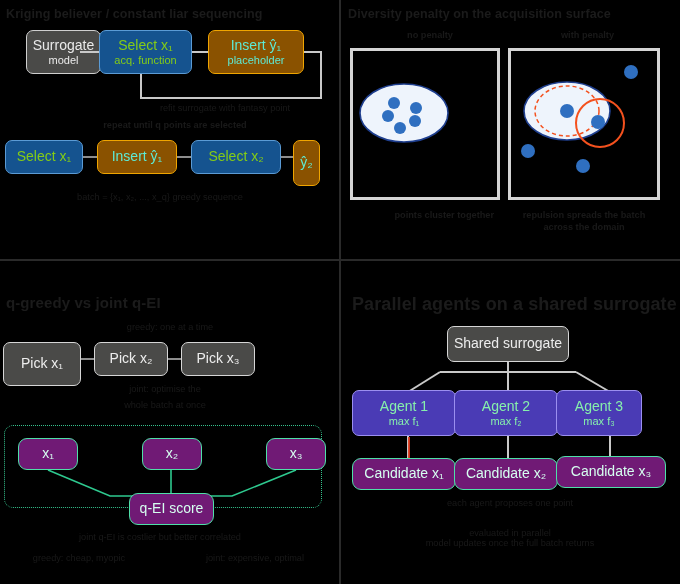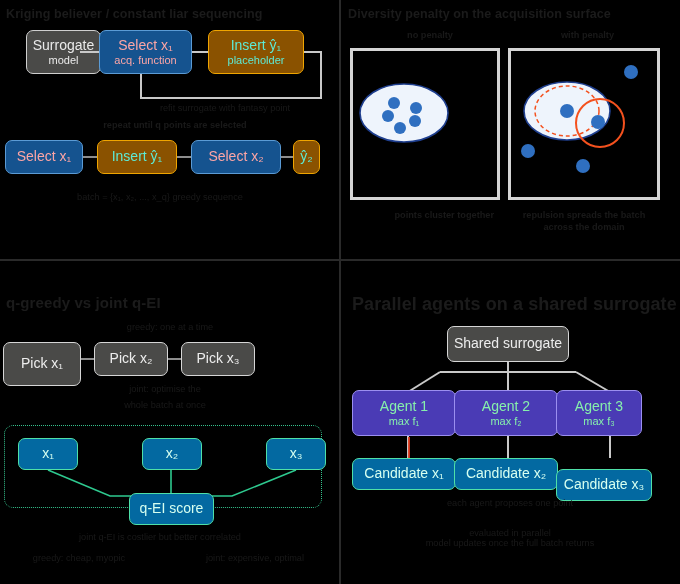--- a/index.html
+++ b/index.html
@@ -41,23 +41,23 @@
     display:flex;flex-direction:column;
     align-items:center;justify-content:center;
     border-radius:7px;
     border:1.6px solid;
     text-align:center;
     line-height:1.12;
   }
   .box .l1{font-size:14px;font-weight:400;}
   .box .l2{font-size:11px;margin-top:1px;}
   .gray{background:#4a4a48;border-color:#cfcfcf;color:#eaeaea;}
-  .blue{background:#15538f;border-color:#5b9bd5;color:#fca5a5;}
+  .blue{background:#15538f;border-color:#5b9bd5;color:#84cc16;}
   .orange{background:#8a5200;border-color:#f0a500;color:#5eead4;}
-  .green{background:#0369a1;border-color:#4fe0a8;color:#d6fff0;}
+  .green{background:#701a75;border-color:#4fe0a8;color:#d6fff0;border-radius:9px;}
   .purple{background:#4a3bb5;border-color:#9b8ff0;color:#86efac;}
   .darkgray{background:#4a4a48;border-color:#d6d6d6;color:#ededed;}
 
   .conn{position:absolute;background:#c9c9c9;}
   .conn.v{width:2px;}
   .conn.h{height:2px;}
   .conn.dim{background:#8d8d8d;}
 
   .plotbox{
     position:absolute;box-sizing:border-box;
@@ -107,21 +107,21 @@
     </div>
     <div class="conn h dim" style="left:83px;top:156px;width:14px;"></div>
     <div class="box orange" style="left:97px;top:140px;width:80px;height:34px;">
       <span class="l1">Insert ŷ₁</span>
     </div>
     <div class="conn h dim" style="left:177px;top:156px;width:14px;"></div>
     <div class="box blue" style="left:191px;top:140px;width:90px;height:34px;">
       <span class="l1">Select x₂</span>
     </div>
     <div class="conn h dim" style="left:281px;top:156px;width:12px;"></div>
-    <div class="box orange" style="left:293px;top:140px;width:27px;height:34px;">
+    <div class="box orange" style="left:293px;top:140px;width:27px;height:46px;">
       <span class="l1">ŷ₂</span>
     </div>
 
     <div class="cap" style="left:40px;top:192px;width:240px;">batch = {x₁, x₂, ..., x_q} greedy sequence</div>
   </div>
 
   <div class="panel">
     <div class="ptitle" style="left:8px;top:7px;">Diversity penalty on the acquisition surface</div>
 
     <div class="cap b" style="left:20px;top:30px;width:140px;">no penalty</div>
@@ -232,21 +232,21 @@
       <span class="l1">Agent 3</span>
       <span class="l2">max f₃</span>
     </div>
 
     <div class="box green" style="left:12px;top:198px;width:104px;height:32px;">
       <span class="l1">Candidate x₁</span>
     </div>
     <div class="box green" style="left:114px;top:198px;width:104px;height:32px;">
       <span class="l1">Candidate x₂</span>
     </div>
-    <div class="box green" style="left:216px;top:209px;width:96px;height:32px;">
+    <div class="box green" style="left:216px;top:196px;width:110px;height:32px;">
       <span class="l1">Candidate x₃</span>
     </div>
 
     <div class="cap" style="left:60px;top:238px;width:220px;">each agent proposes one point</div>
     <div class="cap" style="left:60px;top:256px;width:220px;margin-top:12px;">evaluated in parallel</div>
     <div class="cap" style="left:40px;top:278px;width:260px;">model updates once the full batch returns</div>
   </div>
 
 </div>
 

